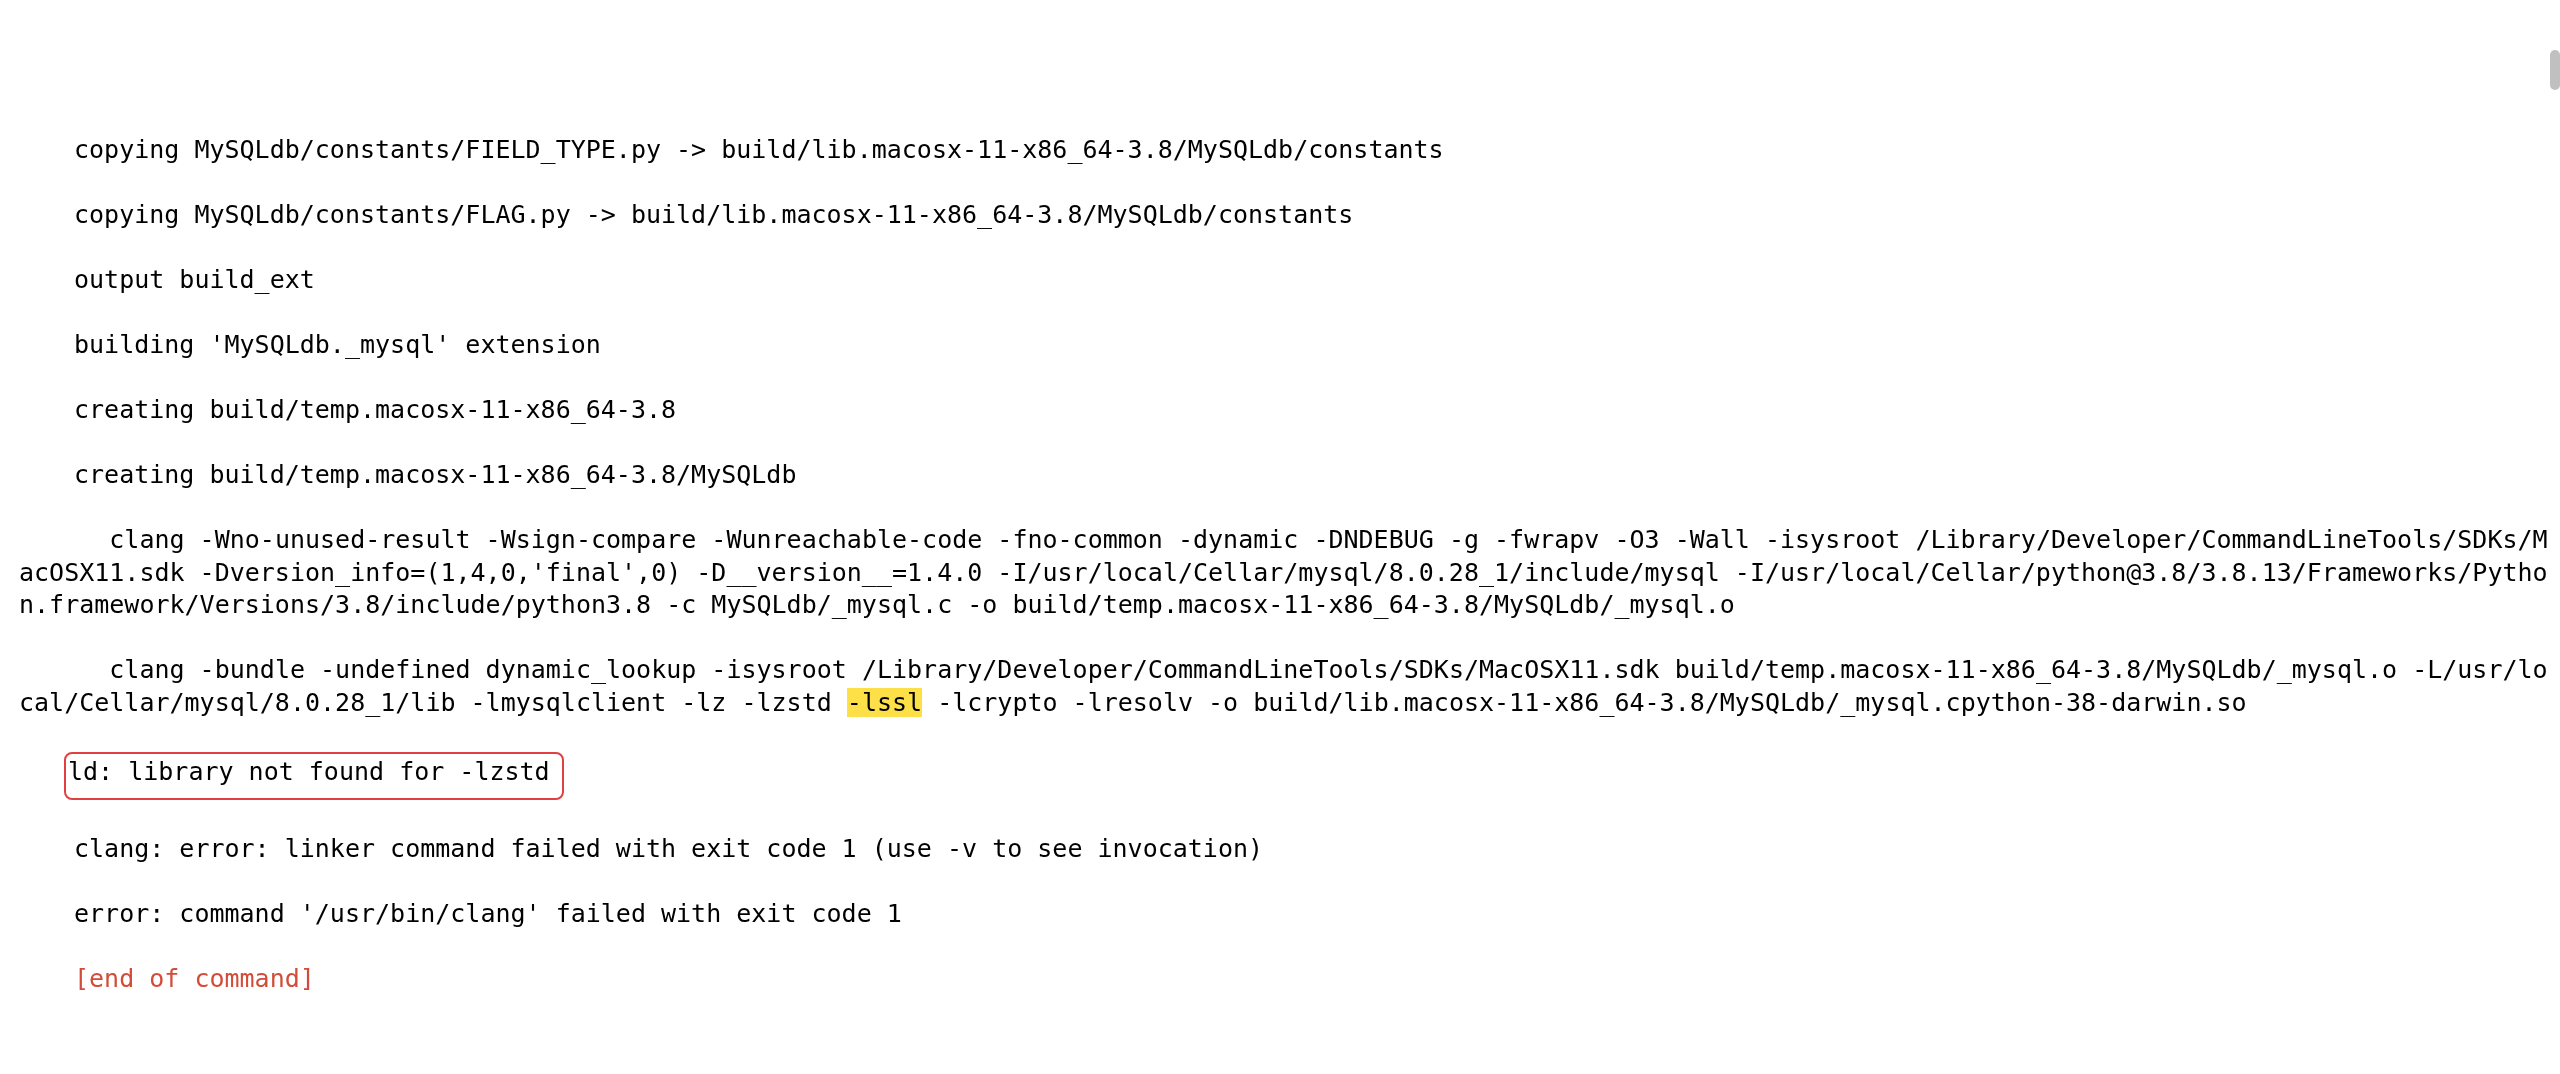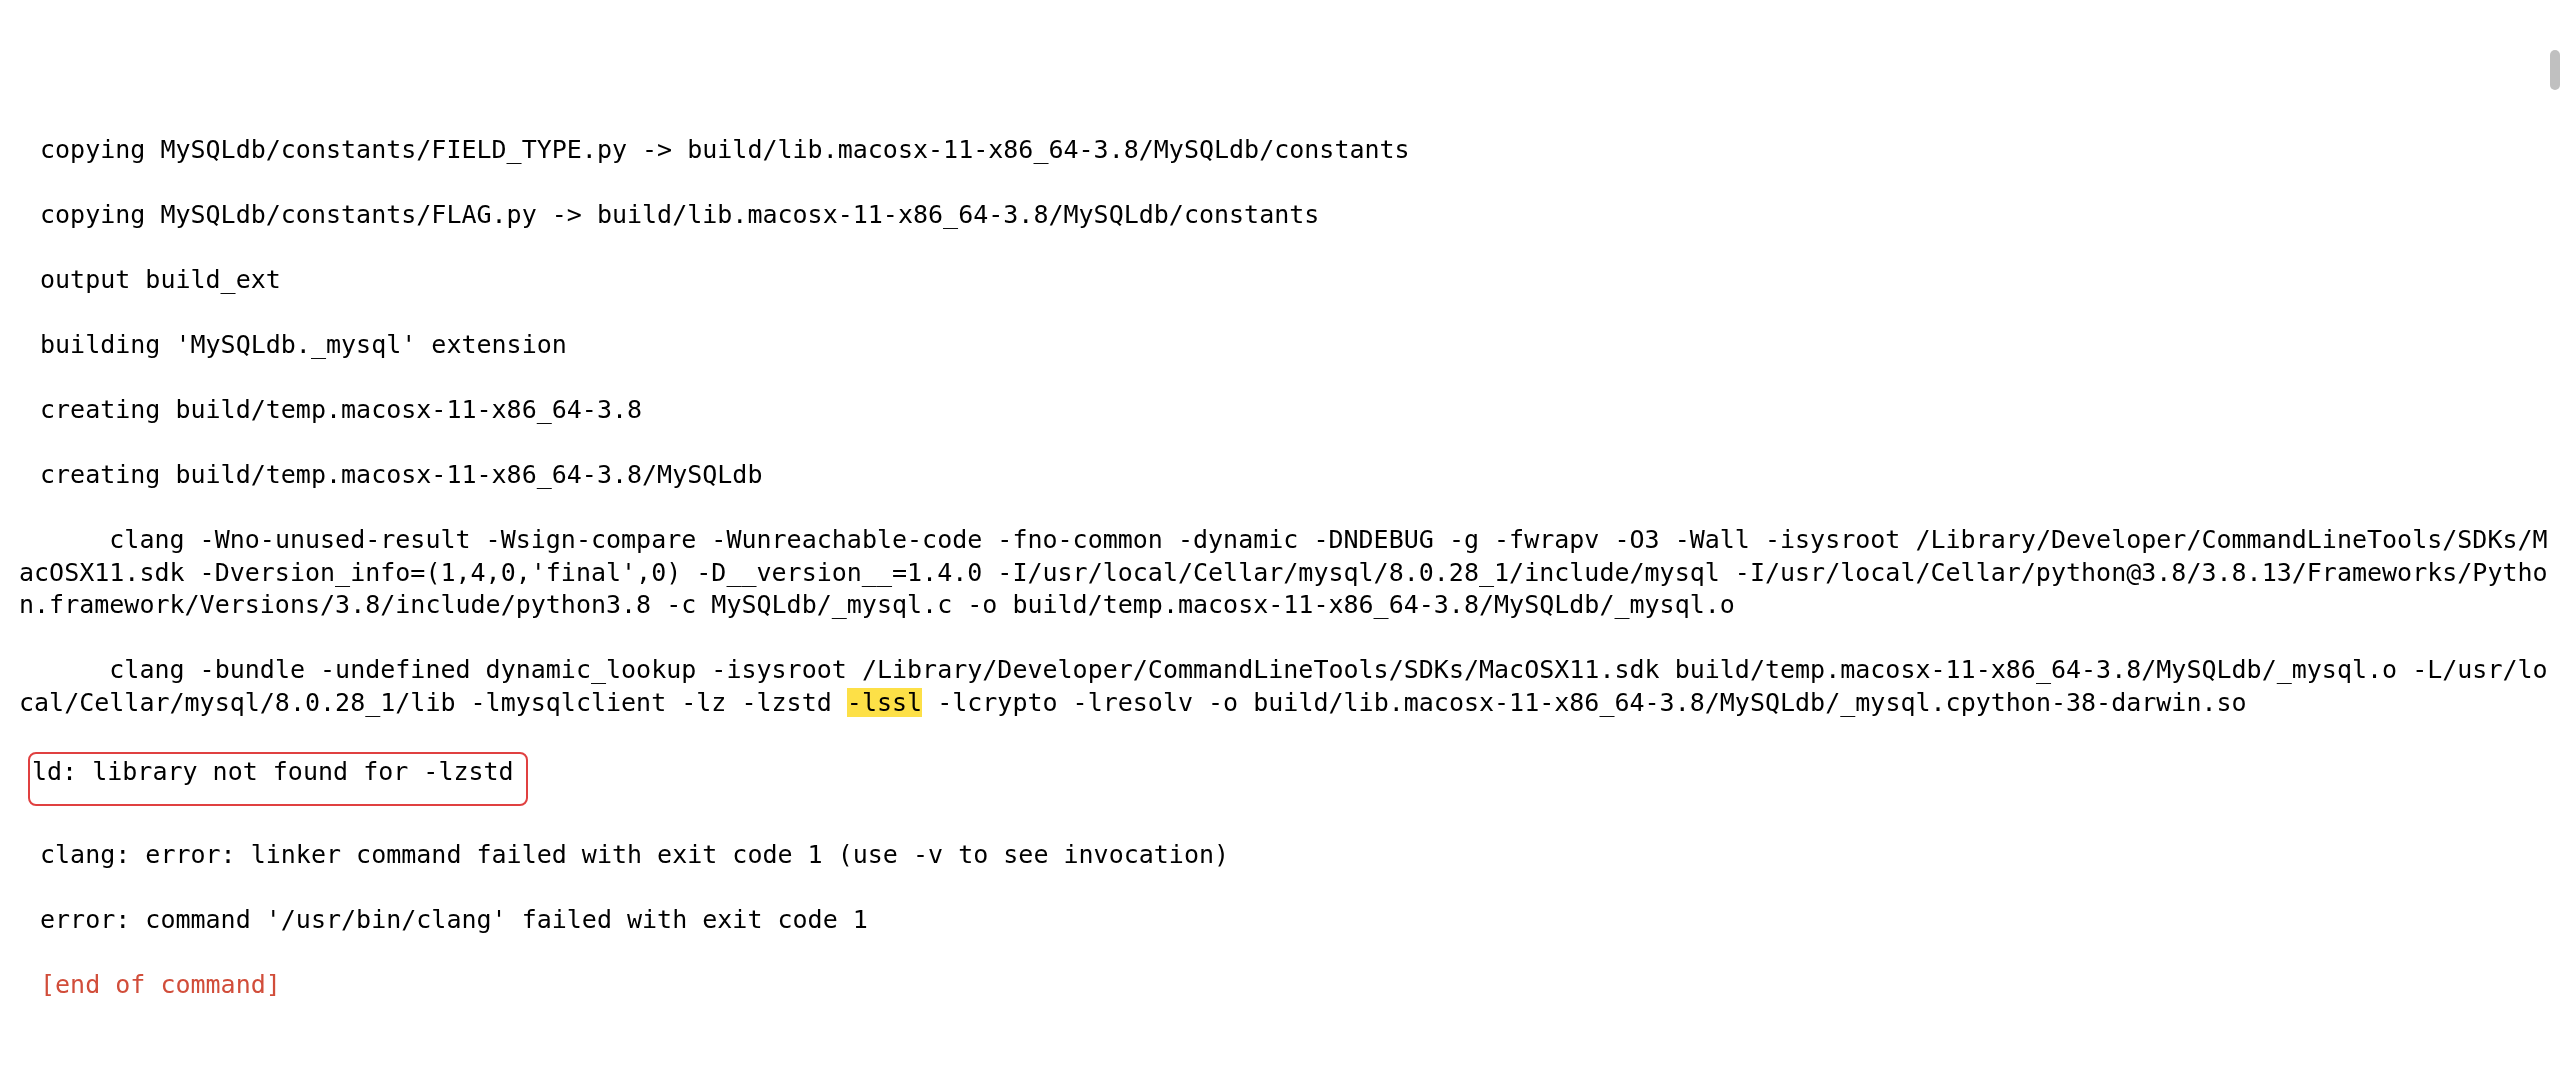--- a/index.html
+++ b/index.html
@@ -15,31 +15,31 @@
       color: #000000;
       white-space: pre;
       overflow-x: hidden;
       padding: 4px 0;
     }
     .terminal-line {
       white-space: pre-wrap;
       word-break: break-all;
     }
     .indent-1 {
-      padding-left: 40px;
+      padding-left: 74px;
     }
     .no-indent {
       padding-left: 19px;
     }
     .highlighted-box {
       border: 2px solid #e04040;
       border-radius: 8px;
       display: inline-block;
-      padding: 2px 12px 16px 2px;
-      margin-left: 28px;
+      padding: 2px 12px 10px 2px;
+      margin-left: 64px;
       text-align: right;
     }
     .red-text {
       color: #d14d3a;
     }
     .highlighted-bg {
       background-color: #fde047;
     }
     .scrollbar-stub {
       position: fixed;

